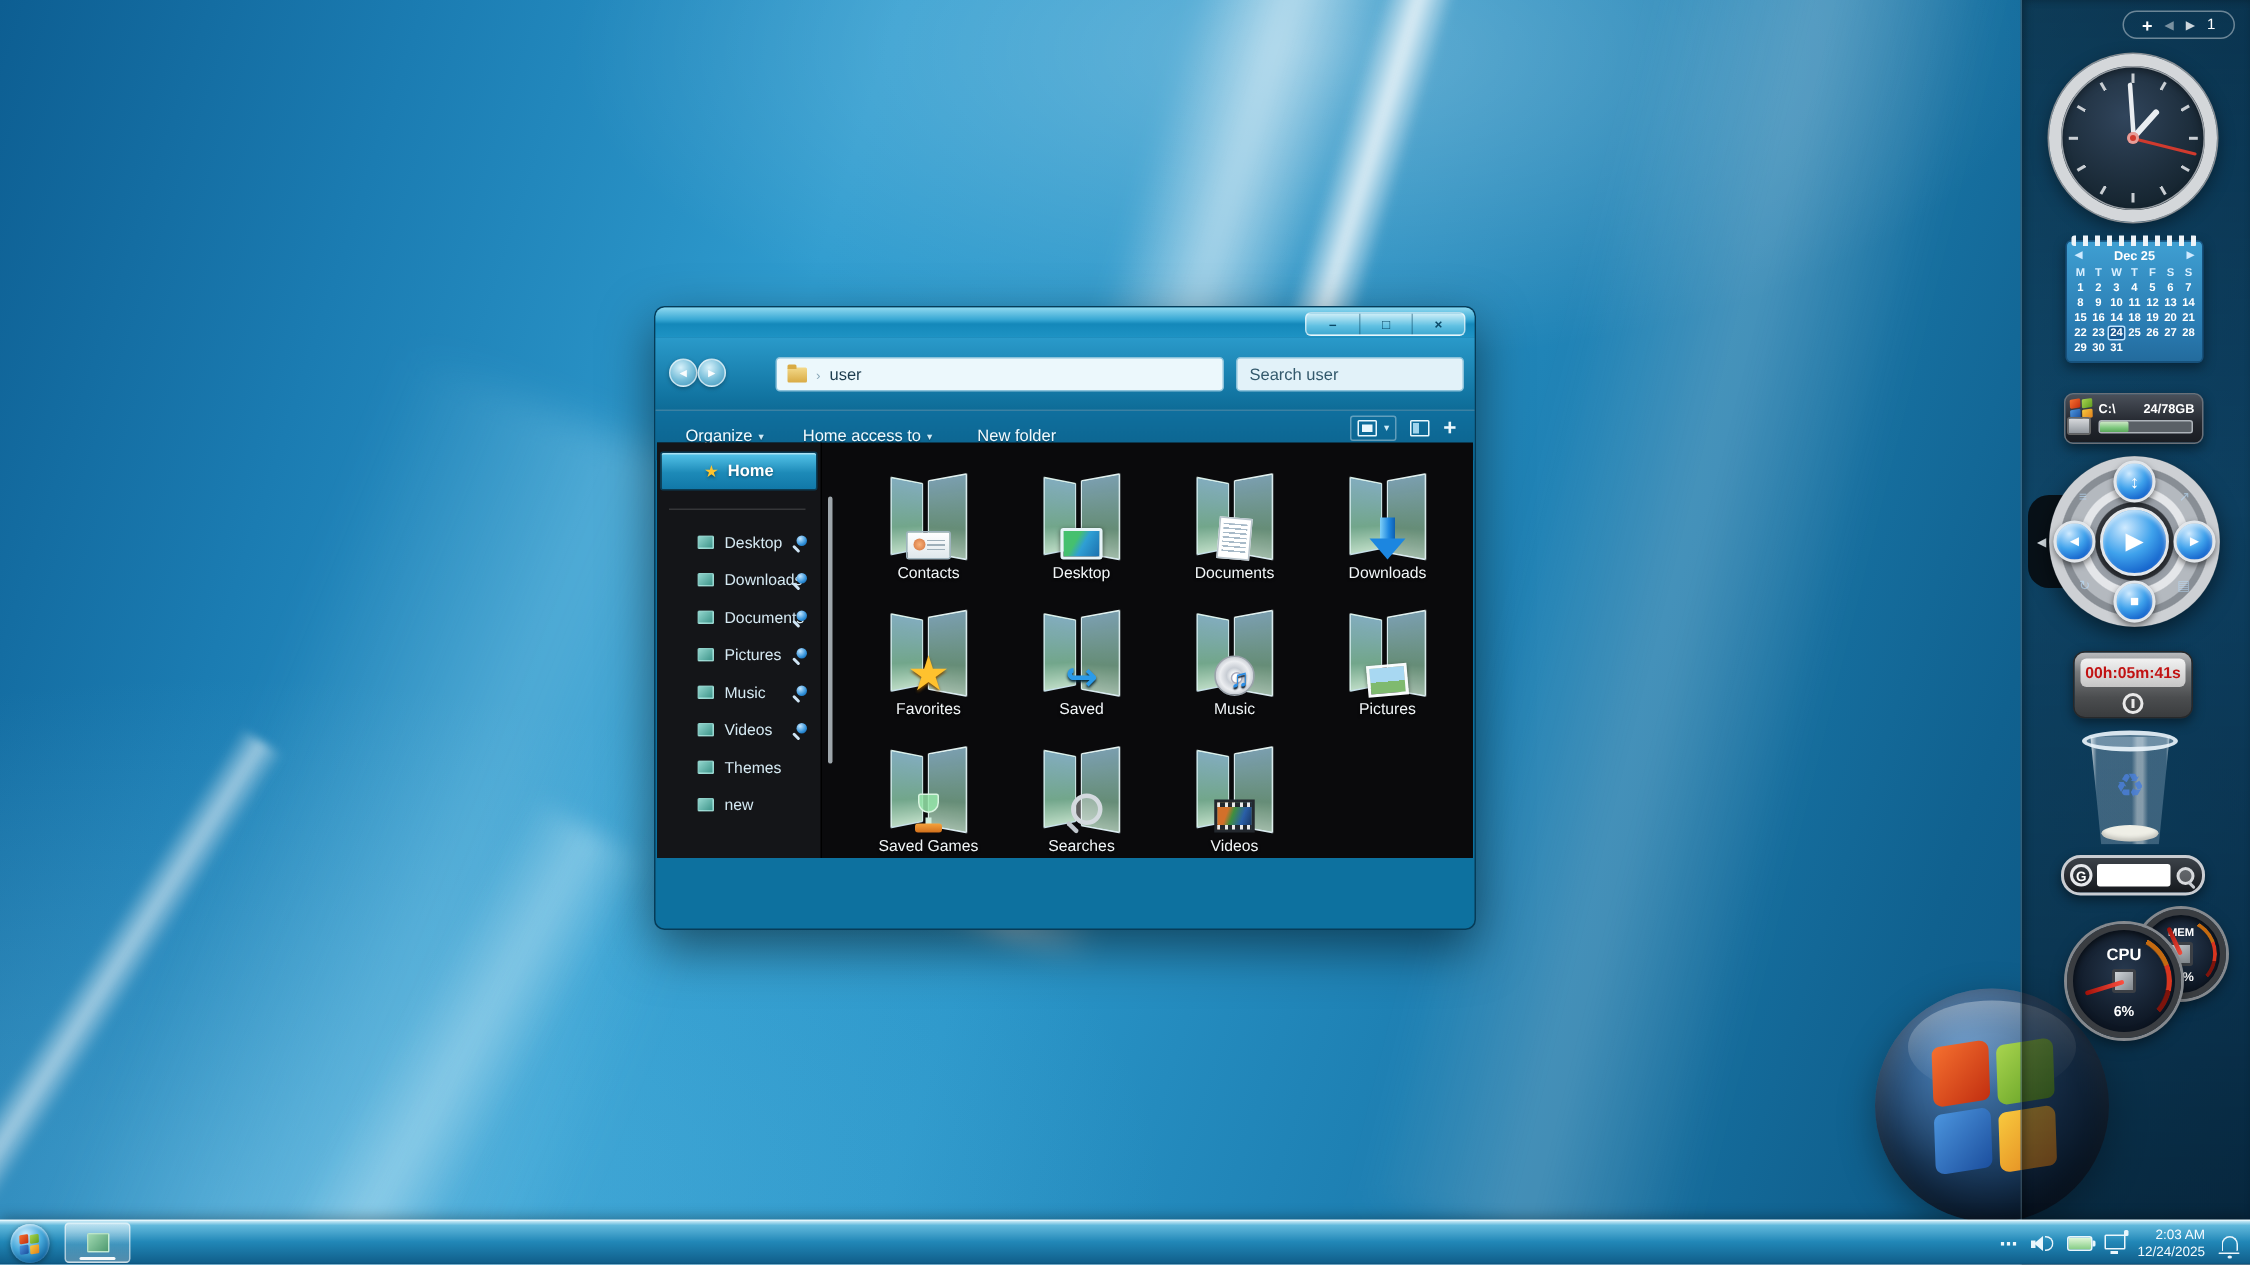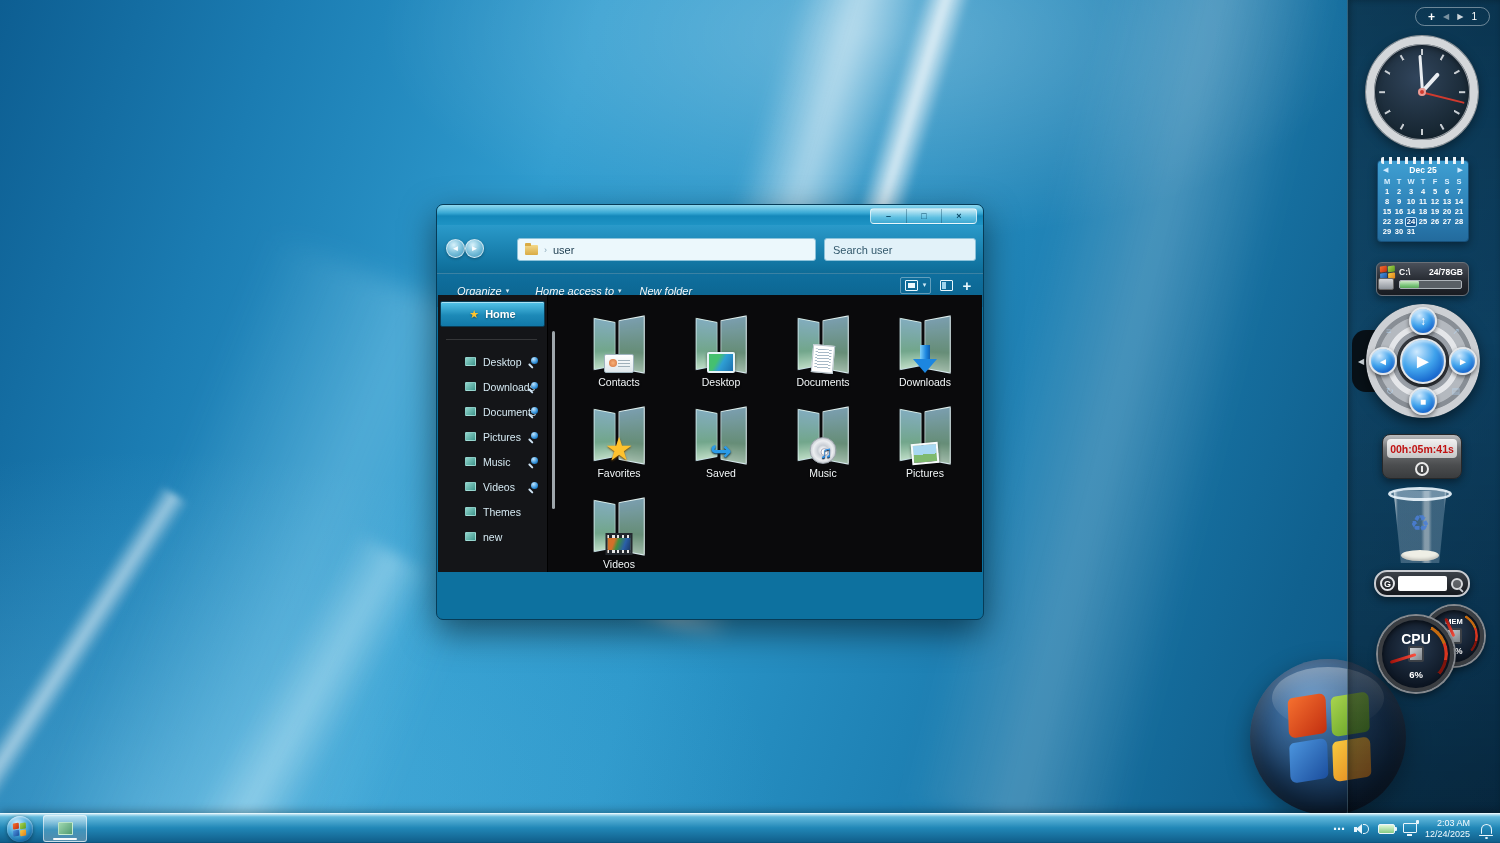--- a/index.html
+++ b/index.html
@@ -123,21 +123,21 @@
   .gauge { border-radius:50%; background:radial-gradient(circle at 50% 40%, #27394f, #0d1623 72%);
     border:4px solid #3a3d41; box-shadow:0 0 0 2px #85898e, 0 4px 10px rgba(0,0,0,.55), inset 0 2px 5px rgba(0,0,0,.6); color:#fff; }
   .gauge .arc { position:absolute; inset:2px; border-radius:50%;
     background:conic-gradient(from 30deg, #c46a10 0 11%, #d8351f 11% 20%, #7e140c 20% 28%, transparent 28%);
     -webkit-mask:radial-gradient(circle, transparent 0 62%, #000 64%); mask:radial-gradient(circle, transparent 0 62%, #000 64%); }
   .gauge .chip { position:absolute; left:calc(50% - 8px); top:calc(50% - 8px); width:16px; height:16px;
     background:linear-gradient(135deg,#cfd3d7,#7f858b); border:2px solid #3c4046; border-radius:2px; }
   .gauge .needle { position:absolute; left:50%; top:calc(50% - 1.5px); height:3px; background:linear-gradient(90deg,#ff5040,#a01008); transform-origin:0 50%; border-radius:2px; }
   .gauge .lab { position:absolute; left:0; right:0; text-align:center; font-weight:bold; }
   .cpu { left:1378px; top:616px; width:76px; height:76px; z-index:3; }
-  .cpu .lab.t { top:11px; font-size:14px; }
+  .cpu .lab.t { top:11px; font-size:11px; }
   .cpu .lab.v { bottom:8px; font-size:9.5px; }
   .cpu .needle { width:27px; transform:rotate(163deg); }
   .mem { left:1424px; top:606px; width:60px; height:60px; z-index:2; }
   .mem .lab.t { top:7px; font-size:7.5px; }
   .mem .lab.v { bottom:6px; font-size:8.5px; }
   .mem .needle { width:20px; transform:rotate(245deg); }
 
   
   .window { left:436px; top:204px; width:548px; height:416px; border-radius:7px; background:#0d719f;
     border:1px solid #063c58; box-shadow:0 12px 34px rgba(0,0,0,.5); }
@@ -155,21 +155,21 @@
     color:rgba(255,255,255,.95); font-size:8px; display:flex; align-items:center; justify-content:center; box-shadow:0 1px 3px rgba(0,0,0,.3); }
   .addrbar { position:absolute; left:80px; top:13px; width:299px; height:23px; background:#ecf8fc; border:1px solid #8cc2da; border-radius:3px;
     display:flex; align-items:center; padding:0 7px; gap:6px; font-size:11px; color:#1c3c4e; }
   .minifolder { width:13px; height:10px; position:relative; background:linear-gradient(#f3d98a,#d9ab44); border-radius:1px; flex:none; }
   .minifolder::before { content:""; position:absolute; left:0; top:-2px; width:6px; height:3px; background:#d9ab44; border-radius:1px 1px 0 0; }
   .addrsep { color:#8aa8b8; font-size:9px; }
   .searchbox { position:absolute; left:387px; top:13px; width:152px; height:23px; background:#e2f2f9; border:1px solid #8cc2da; border-radius:3px; }
   .searchbox input { width:100%; height:100%; border:none; background:transparent; outline:none; font-size:11px; color:#33596c; padding:0 8px; font-family:inherit; }
   .searchbox input::placeholder { color:#33596c; opacity:1; }
   .toolrow { position:absolute; left:0; right:0; top:68px; height:34px; background:linear-gradient(#0f6f9e,#0b628c);
-    border-top:1px solid rgba(255,255,255,.2); display:flex; align-items:center; color:#f2fbff; font-size:11px;font-style:italic; }
+    border-top:1px solid rgba(255,255,255,.2); display:flex; align-items:center; color:#f2fbff; font-size:11px; }
   .toolbtn { display:flex; align-items:center; gap:4px; margin-left:20px; text-shadow:0 1px 1px rgba(0,0,0,.35); }
   .toolbtn .dd { font-size:7px; color:#cfeaf6; }
   .toolright { position:absolute; right:12px; top:0; height:22px; display:flex; align-items:center; gap:9px; }
   .viewgrp { display:flex; align-items:center; gap:5px; border:1px solid rgba(255,255,255,.35); border-radius:2px; padding:2px 4px; }
   .ic-views { width:13px; height:11px; border:1.5px solid #eaf8fd; border-radius:1px; position:relative; }
   .ic-views::after { content:""; position:absolute; inset:2px; background:#eaf8fd; }
   .ic-pane { width:13px; height:11px; border:1.5px solid #eaf8fd; border-radius:1px; position:relative; }
   .ic-pane::after { content:""; position:absolute; left:1px; top:1px; bottom:1px; width:4px; background:#9fd4ec; }
   .plusbtn { font-size:15px; color:#eaf8fd; font-weight:bold; }
 
@@ -461,21 +461,21 @@
 
   <div class="toolrow">
     <div class="toolbtn">
       <span>Organize</span>
       <span class="dd">▾</span>
     </div>
     <div class="toolbtn" style="margin-left:26px">
       <span>Home access to</span>
       <span class="dd">▾</span>
     </div>
-    <div class="toolbtn" style="margin-left:18px">
+    <div class="toolbtn" style="margin-left:30px">
       <span>New folder</span>
     </div>
     <div class="toolright">
       <div class="viewgrp">
         <span class="ic-views"></span>
         <span class="dd" style="font-size:7px;color:#cfeaf6">▾</span>
       </div>
       <span class="ic-pane"></span>
       <span class="plusbtn">+</span>
     </div>
@@ -592,20 +592,40 @@
           </div>
         <div class="lbl">Music</div>
       </div>
       <div class="cell">
         <div class="folder">
             <div class="fl"></div>
             <div class="fr"></div>
             <div class="ov ov-photo"></div>
           </div>
         <div class="lbl">Pictures</div>
+      </div>
+      <div class="cell">
+        <div class="folder">
+            <div class="fl"></div>
+            <div class="fr"></div>
+            <div class="ov ov-trophy">
+              <span class="cup"></span>
+              <span class="stem"></span>
+              <span class="base"></span>
+            </div>
+          </div>
+        <div class="lbl">Saved Games</div>
+      </div>
+      <div class="cell">
+        <div class="folder">
+            <div class="fl"></div>
+            <div class="fr"></div>
+            <div class="ov ov-mag"></div>
+          </div>
+        <div class="lbl">Searches</div>
       </div>
       <div class="cell">
         <div class="folder">
             <div class="fl"></div>
             <div class="fr"></div>
             <div class="ov ov-film"></div>
           </div>
         <div class="lbl">Videos</div>
       </div>
     </div>

